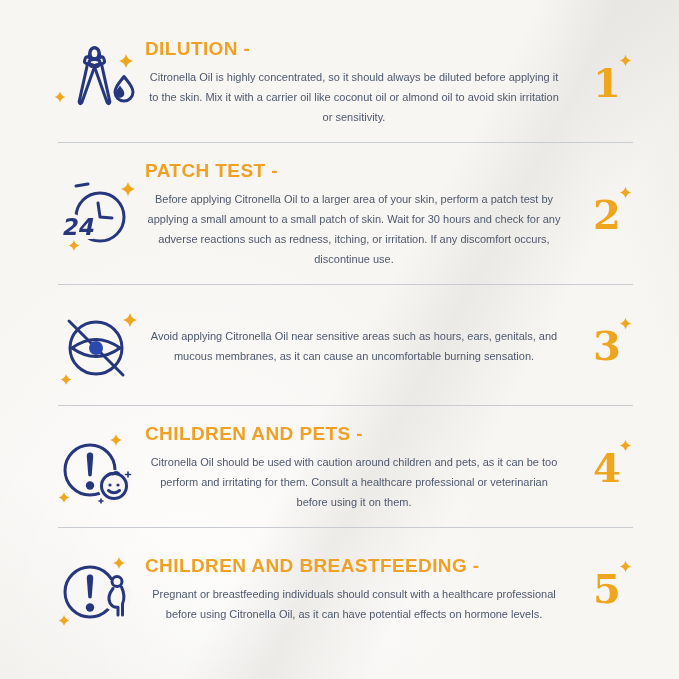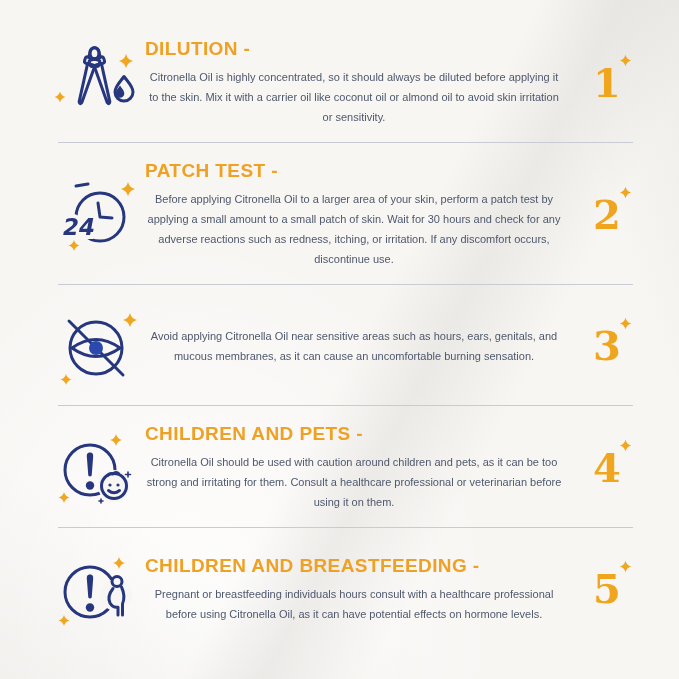--- a/index.html
+++ b/index.html
@@ -160,21 +160,21 @@
         <path class="ic" d="M55.5,51.5 q2.5,-3 5.5,-1.5 q2.5,-2.5 5.5,-0.5" stroke-width="2.2"></path>
         <circle class="ic-fill" cx="58" cy="61" r="1.6"></circle>
         <circle class="ic-fill" cx="66" cy="61" r="1.6"></circle>
         <path class="ic" d="M56.5,66.5 Q62,71 67.5,66.5" stroke-width="2.2"></path>
         <path class="ic-thin" d="M76,48 l0,5 M73.5,50.5 l5,0"></path>
         <path class="ic-thin" d="M49,75 l0,4 M47,77 l4,0"></path>
       </svg>
     </div>
     <div class="content">
       <h2>CHILDREN AND PETS -</h2>
-      <p>Citronella Oil should be used with caution around children and pets, as it can be too strong and irritating for them. Consult a healthcare professional or veterinarian before using it on them.</p>
+      <p>Citronella Oil should be used with caution around children and pets, as it can be too perform and irritating for them. Consult a healthcare professional or veterinarian before using it on them.</p>
     </div>
     <div class="num-col">
       <div class="num-wrap">
         <span class="num">4</span>
         <span class="num-sparkle">
           <svg width="13" height="13" viewBox="0 0 16 16">
               <path class="gold" d="M8,1 Q9.4,6.6 15,8 Q9.4,9.4 8,15 Q6.6,9.4 1,8 Q6.6,6.6 8,1 Z"></path>
             </svg>
         </span>
       </div>
@@ -194,21 +194,21 @@
         <circle class="ic-fill" cx="38" cy="62.5" r="4.2"></circle>
         <g stroke-width="2.4">
           <circle class="ic" cx="65" cy="36.5" r="5" stroke-width="2.4"></circle>
           <path class="ic" d="M61,43.5 C57.5,48 55.5,53 58,58 C60,61.5 63.5,62.7 66,62.2 L66,70" stroke-width="2.4"></path>
           <path class="ic" d="M69.5,42 C72.3,48 72.3,54.5 70.5,59 L70.5,70" stroke-width="2.4"></path>
         </g>
       </svg>
     </div>
     <div class="content">
       <h2>CHILDREN AND BREASTFEEDING -</h2>
-      <p>Pregnant or breastfeeding individuals hours consult with a healthcare professional before using Citronella Oil, as it can have potential effects on hormone levels.</p>
+      <p>Pregnant or breastfeeding individuals should consult with a healthcare professional before using Citronella Oil, as it can have potential effects on hormone levels.</p>
     </div>
     <div class="num-col">
       <div class="num-wrap">
         <span class="num">5</span>
         <span class="num-sparkle">
           <svg width="13" height="13" viewBox="0 0 16 16">
               <path class="gold" d="M8,1 Q9.4,6.6 15,8 Q9.4,9.4 8,15 Q6.6,9.4 1,8 Q6.6,6.6 8,1 Z"></path>
             </svg>
         </span>
       </div>

